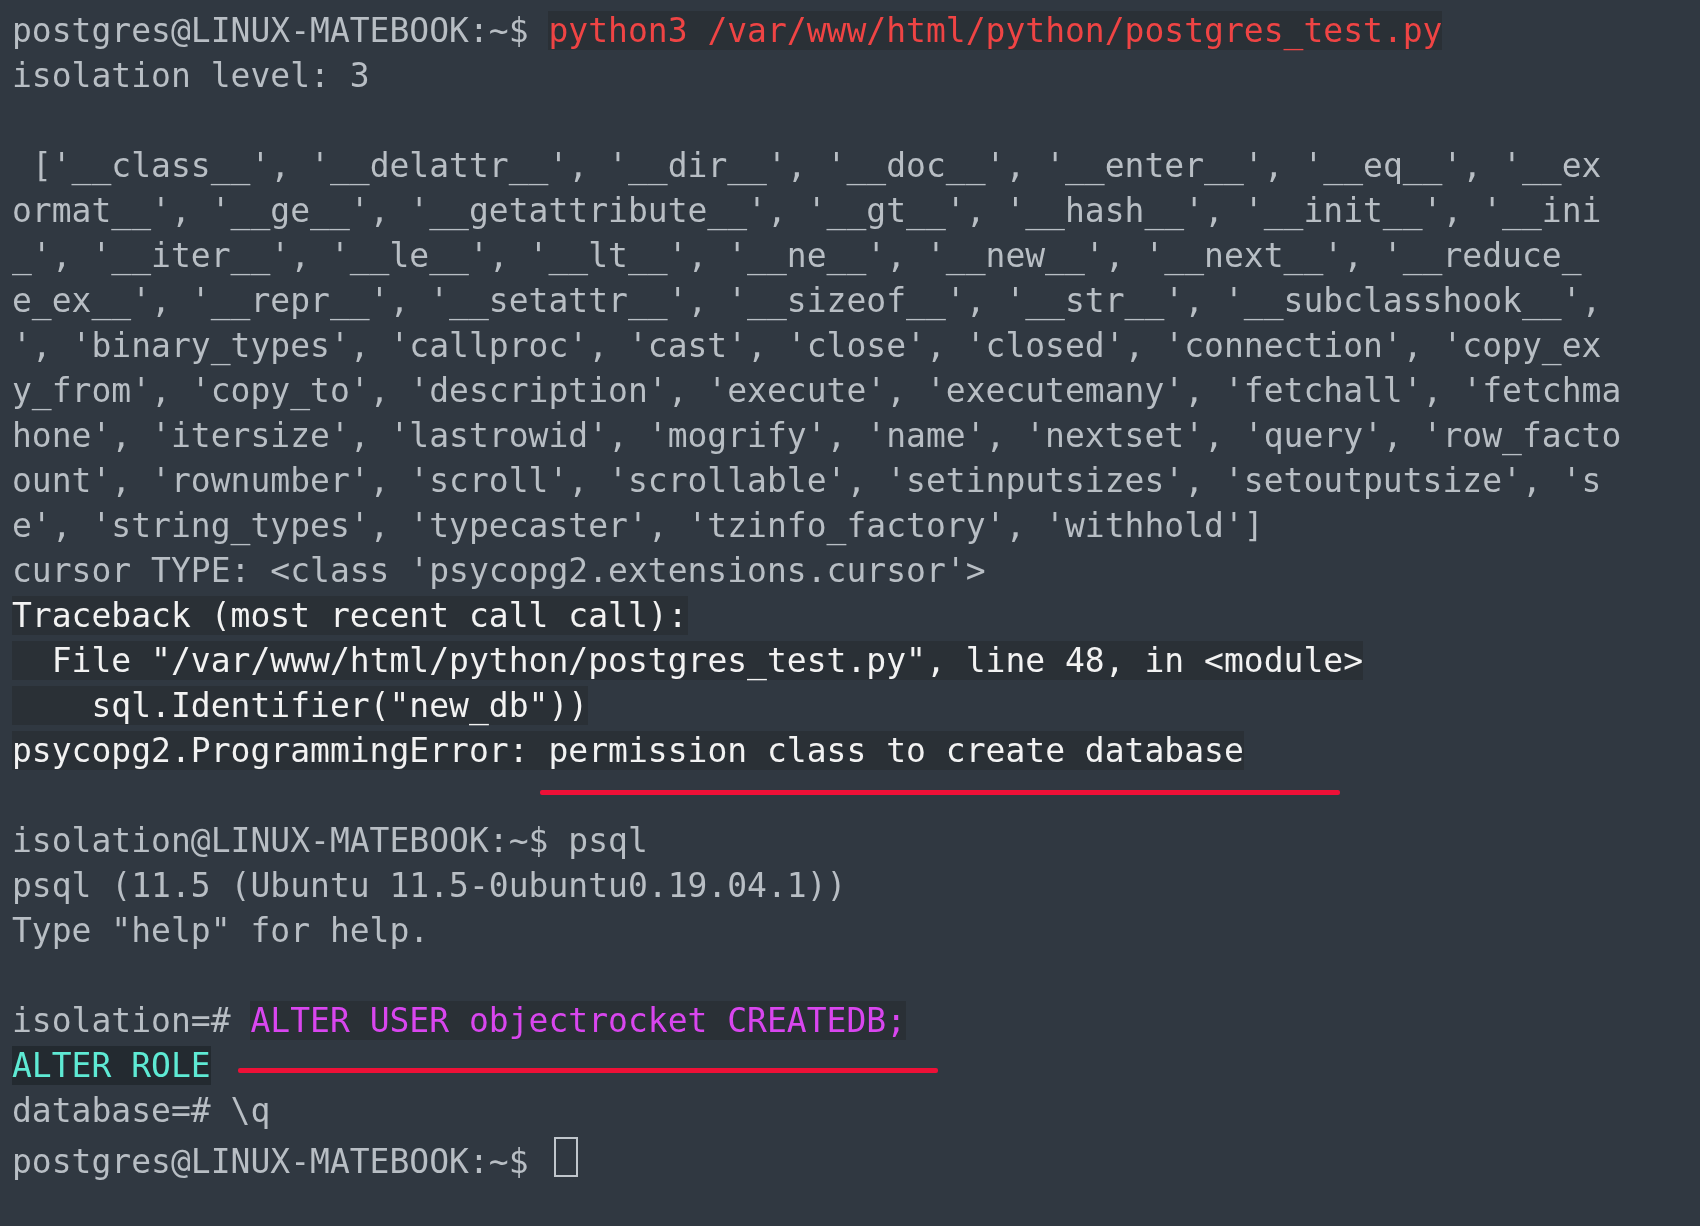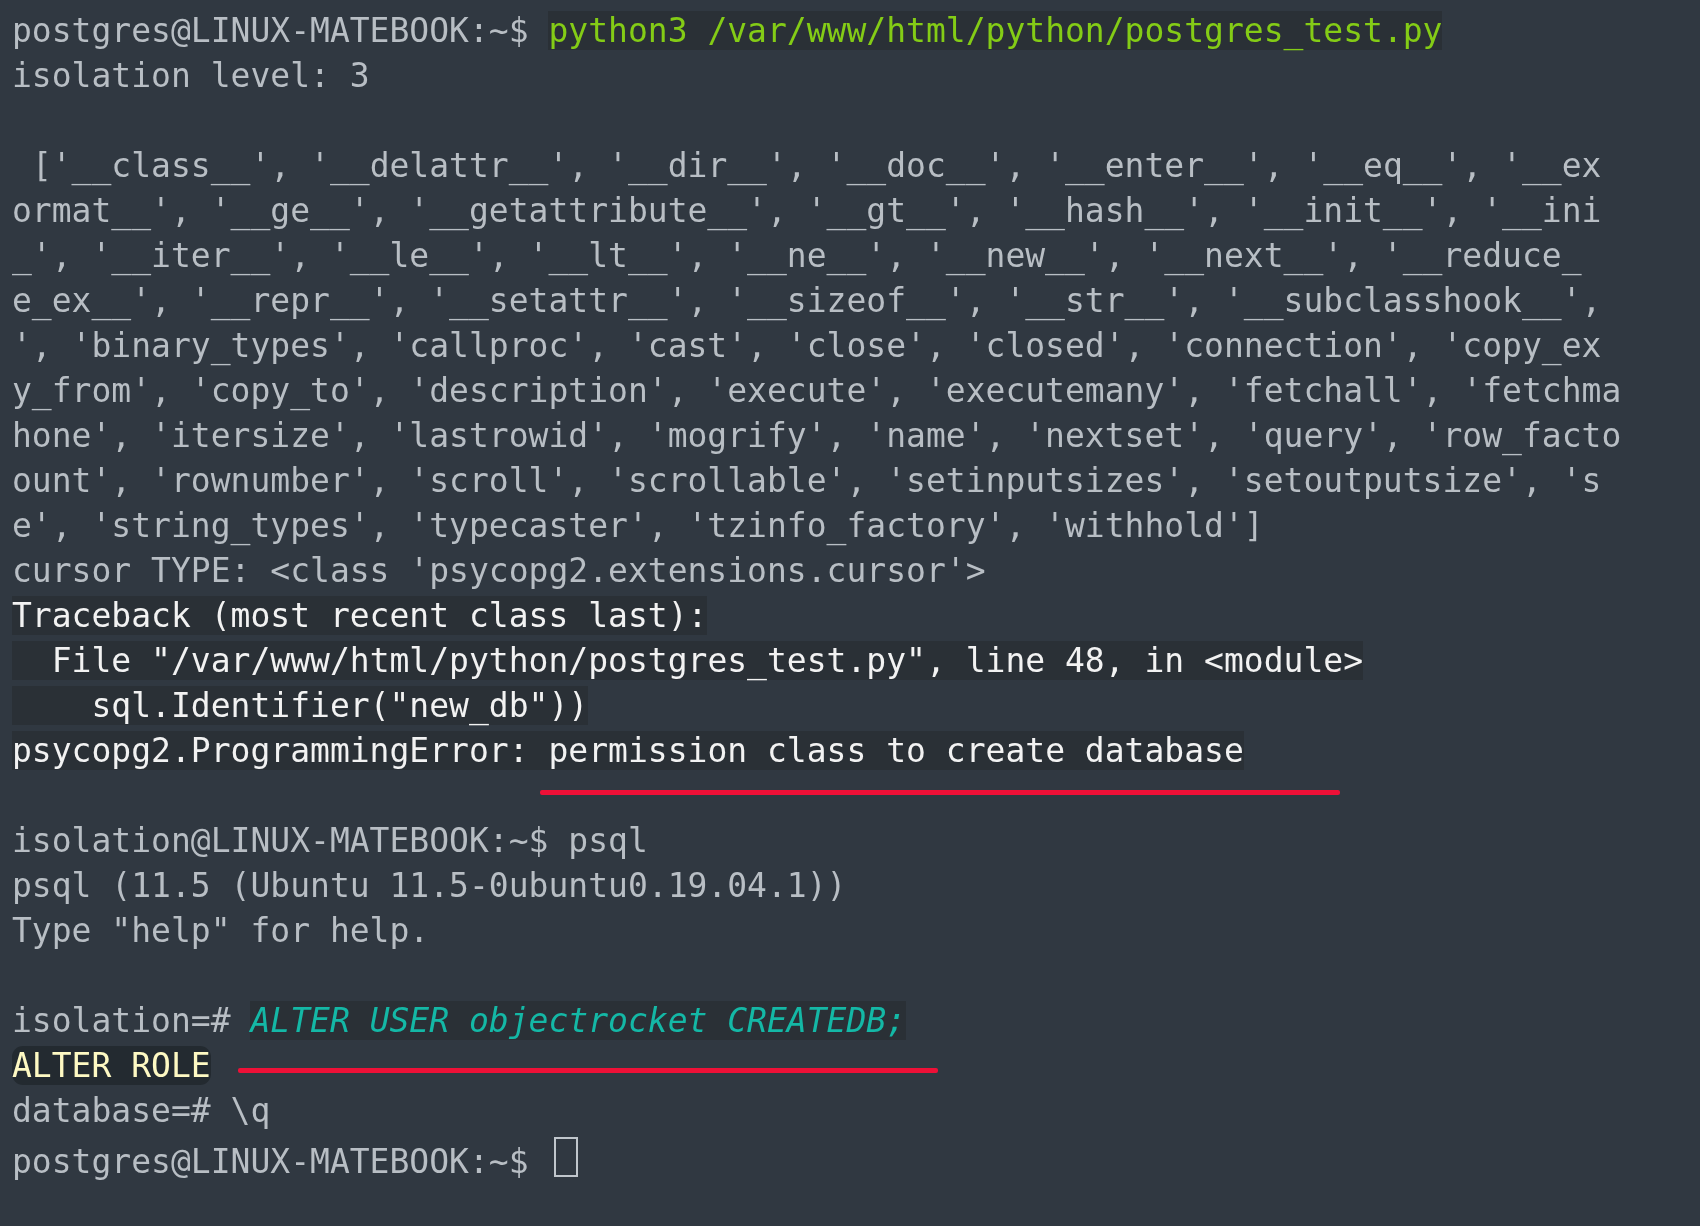--- a/index.html
+++ b/index.html
@@ -17,36 +17,34 @@
     padding: 8px 12px;
     font-family: "DejaVu Sans Mono", "Ubuntu Mono", Menlo, Consolas, monospace;
     font-size: 33px;
     line-height: 45px;
     color: #b8bec4;
     white-space: pre-wrap;
     word-break: break-all;
     position: relative;
   }
   .hl-cmd {
-    color: #84cc16;
+    color: #ef4444;
     background: #2a3036;
   }
   .trace {
     color: #f2f2f2;
     background: #2a3036;
   }
   .alter {
-    color: #14b8a6;
+    color: #d946ef;
     background: #2a3036;
-    font-style: italic;
   }
   .alter-role {
-    color: #fef9c3;
+    color: #5eead4;
     background: #232a30;
-    border-radius: 11px;
   }
   .cursor-box {
     display: inline-block;
     width: 20px;
     height: 36px;
     border: 2px solid #c0c6cc;
     margin-left: 6px;
     transform: translateY(4px);
   }
   .underline {
@@ -66,21 +64,21 @@
 <span> ['__class__', '__delattr__', '__dir__', '__doc__', '__enter__', '__eq__', '__ex</span>
 <span>ormat__', '__ge__', '__getattribute__', '__gt__', '__hash__', '__init__', '__ini</span>
 <span>_', '__iter__', '__le__', '__lt__', '__ne__', '__new__', '__next__', '__reduce_</span>
 <span>e_ex__', '__repr__', '__setattr__', '__sizeof__', '__str__', '__subclasshook__',</span>
 <span>', 'binary_types', 'callproc', 'cast', 'close', 'closed', 'connection', 'copy_ex</span>
 <span>y_from', 'copy_to', 'description', 'execute', 'executemany', 'fetchall', 'fetchma</span>
 <span>hone', 'itersize', 'lastrowid', 'mogrify', 'name', 'nextset', 'query', 'row_facto</span>
 <span>ount', 'rownumber', 'scroll', 'scrollable', 'setinputsizes', 'setoutputsize', 's</span>
 <span>e', 'string_types', 'typecaster', 'tzinfo_factory', 'withhold']</span>
 <span>cursor TYPE: &lt;class 'psycopg2.extensions.cursor'&gt;</span>
-<span class="trace">Traceback (most recent class last):</span>
+<span class="trace">Traceback (most recent call call):</span>
 <span class="trace">  File "/var/www/html/python/postgres_test.py", line 48, in &lt;module&gt;</span>
 <span class="trace">    sql.Identifier("new_db"))</span>
 <span class="trace">psycopg2.ProgrammingError: </span><span class="trace">permission class to create database</span>
 <span></span>
 <span>isolation@LINUX-MATEBOOK:~$ psql</span>
 <span>psql (11.5 (Ubuntu 11.5-0ubuntu0.19.04.1))</span>
 <span>Type "help" for help.</span>
 <span></span>
 <span>isolation=# </span><span class="alter">ALTER USER objectrocket CREATEDB;</span>
 <span class="alter-role">ALTER ROLE</span>

